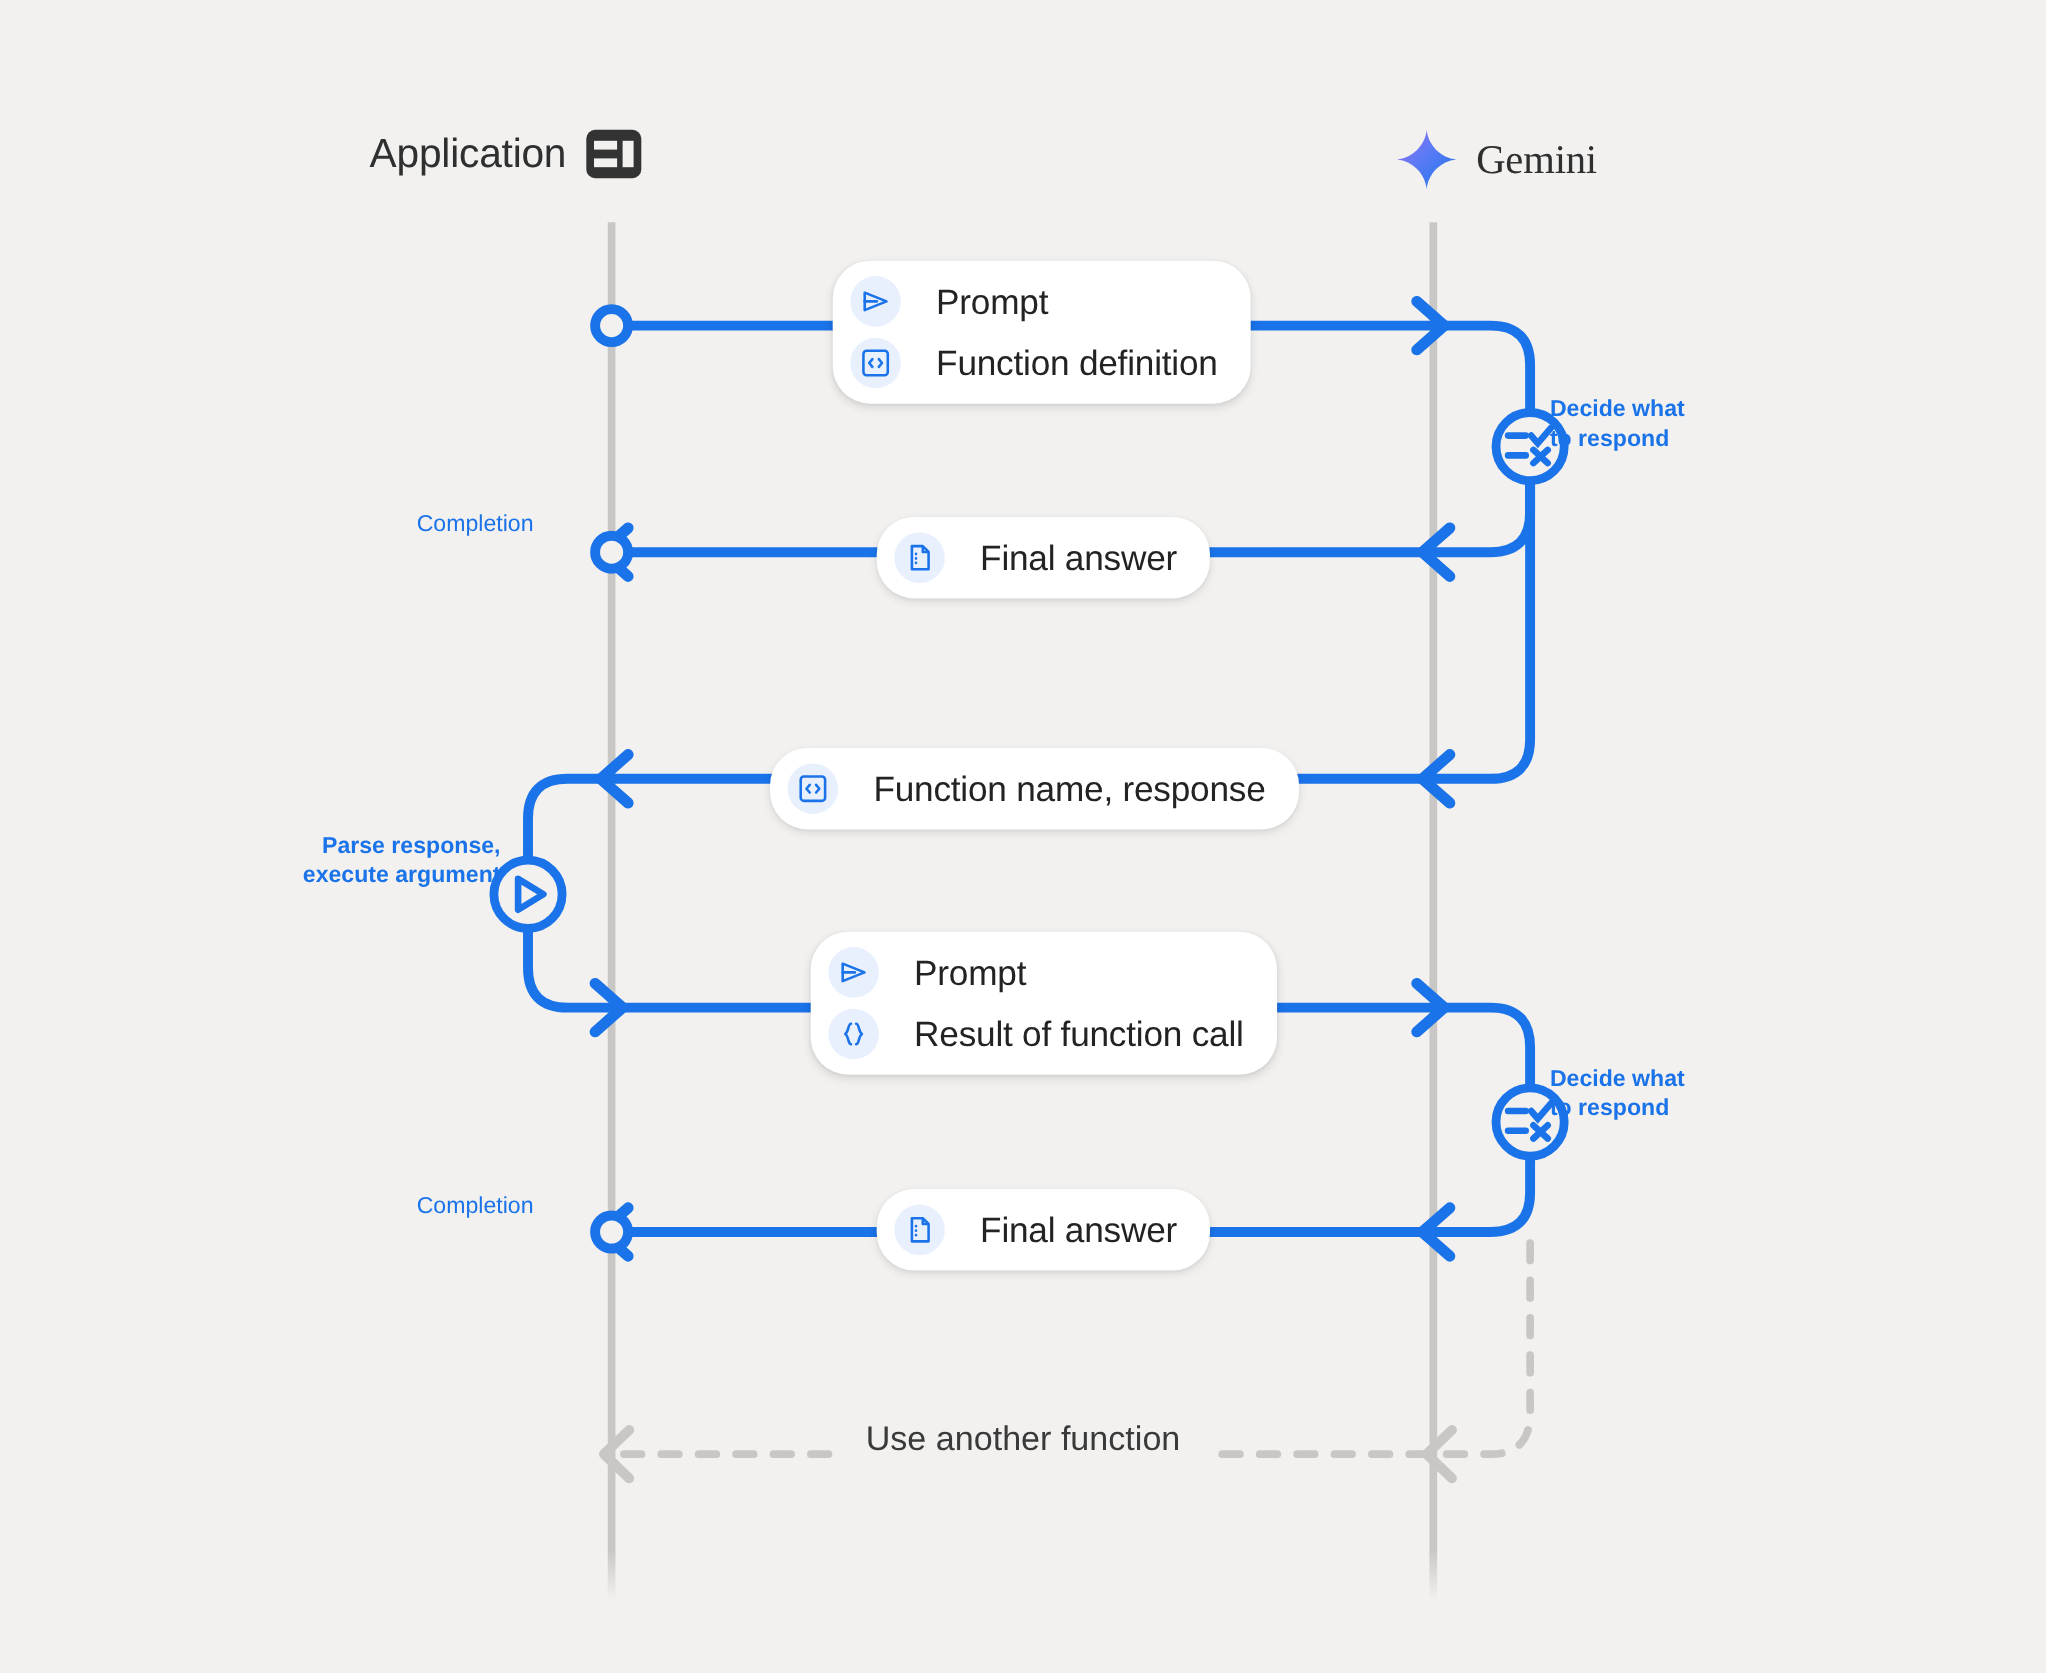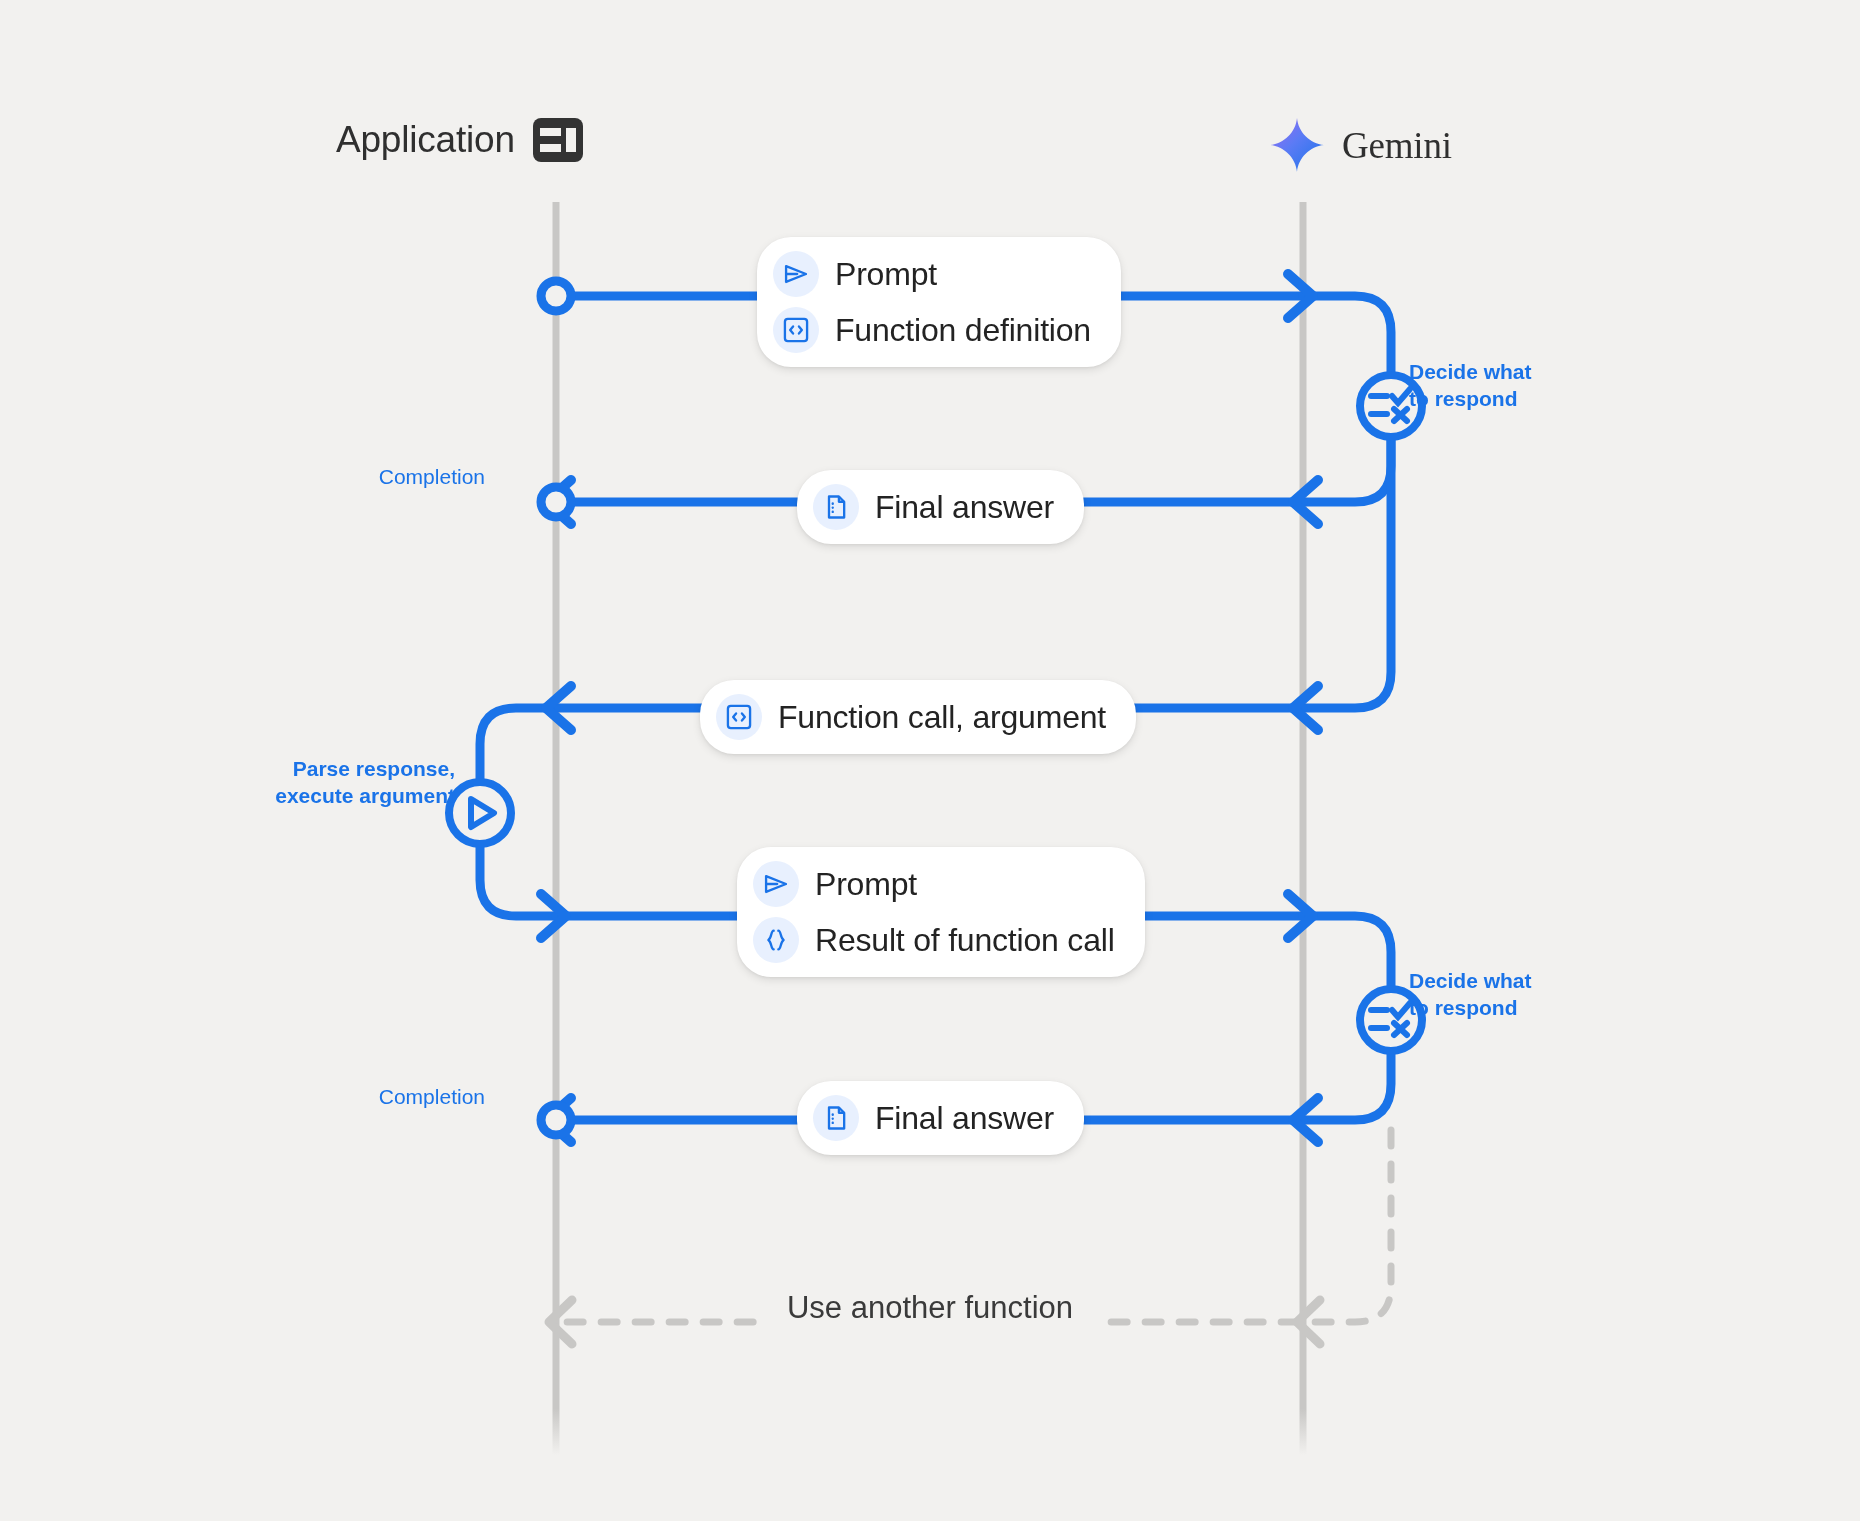--- a/index.html
+++ b/index.html
@@ -88,21 +88,21 @@
     box-shadow: 0 3px 9px rgba(0,0,0,0.10), 0 1px 3px rgba(0,0,0,0.06);
     padding: 14px 30px 14px 16px;
     display: flex;
     flex-direction: column;
     gap: 10px;
     white-space: nowrap;
   }
   .msg-row {
     display: flex;
     align-items: center;
-    gap: 16px;
+    gap: 32px;
   }
   .msg-text {
     font-size: 32px;
     color: #232323;
     letter-spacing: -0.2px;
   }
   .badge {
     width: 46px; height: 46px;
     border-radius: 50%;
     background: #e8f0fe;
@@ -290,21 +290,21 @@
 
   <div class="msg-card" id="card-funcname">
     <div class="msg-row">
       <span class="badge">
         <svg width="28" height="28" viewBox="0 0 24 24" fill="none" stroke="#1a73e8" stroke-width="2">
           <rect x="2.5" y="2.5" width="19" height="19" rx="2.5"></rect>
           <polyline points="9.5,9 7,12 9.5,15" stroke-linecap="round" stroke-linejoin="round"></polyline>
           <polyline points="14.5,9 17,12 14.5,15" stroke-linecap="round" stroke-linejoin="round"></polyline>
         </svg>
       </span>
-      <span class="msg-text">Function call,  argument</span>
+      <span class="msg-text">Function name,  response</span>
     </div>
   </div>
 
   <div class="msg-card" id="card-prompt-2">
     <div class="msg-row">
       <span class="badge">
         <svg width="28" height="28" viewBox="0 0 24 24" fill="none" stroke="#1a73e8" stroke-width="2" stroke-linejoin="round">
           <path d="M3.5 5.2 L20.5 12 L3.5 18.8 Z"></path>
             <line x1="3.5" y1="12" x2="13" y2="12" stroke-linecap="round"></line>
         </svg>

